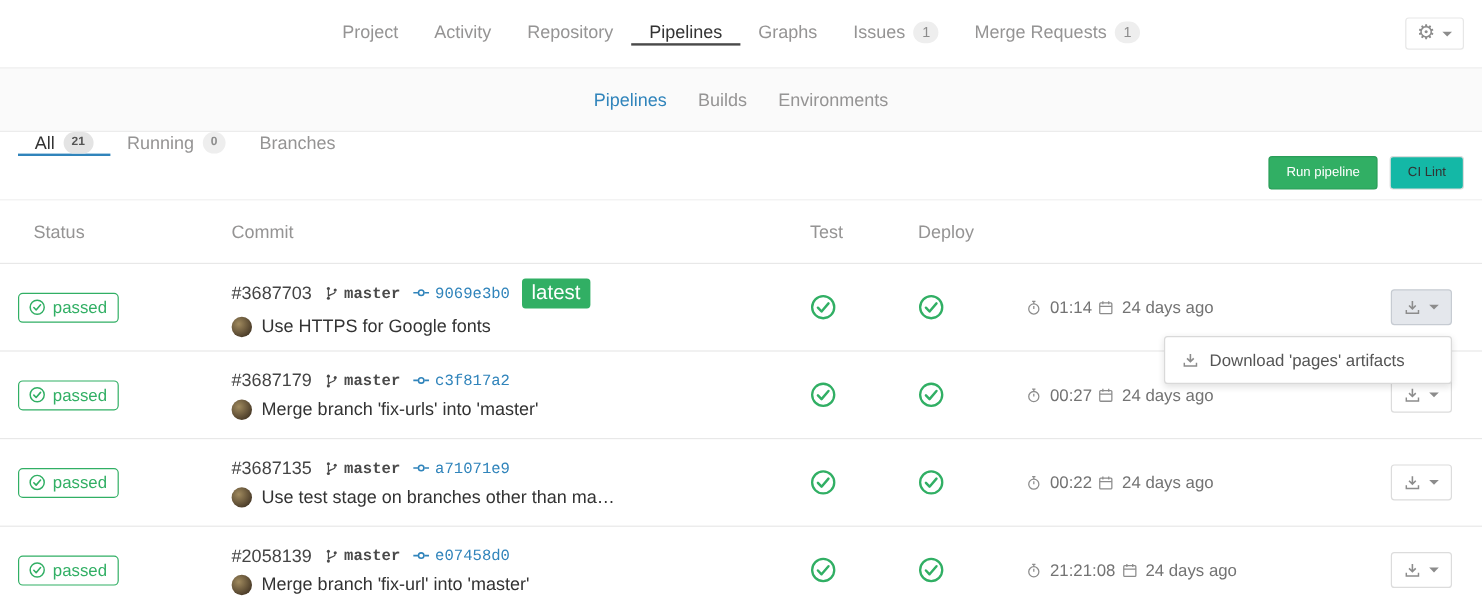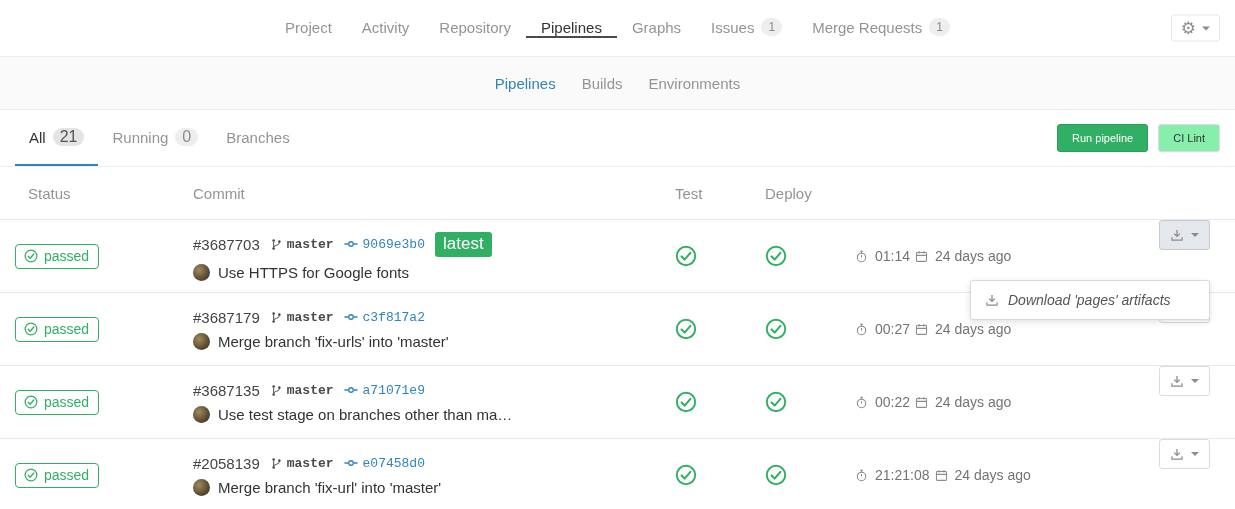--- a/index.html
+++ b/index.html
@@ -13,30 +13,30 @@
   .nav-badge { background:#eee; color:#8c8c8c; border-radius:9px; padding:1px 7px; font-size:12px; margin-left:7px; line-height:16px; }
   .gear-btn { position:absolute; right:15px; top:50%; transform:translateY(-50%); display:flex; align-items:center; gap:6px; padding:4px 9px; border:1px solid #e7e7e7; border-radius:3px; color:#8c8c8c; background:#fff; cursor:pointer; }
   .gear-glyph { font-family:"DejaVu Sans", sans-serif; font-size:17px; line-height:1; color:#8c8c8c; }
 
   
   .subnav { height:54px; background:#fafafa; border-top:1px solid #ececec; border-bottom:1px solid #ececec; display:flex; justify-content:center; align-items:center; }
   .subnav-item { padding:0 13px; font-size:15px; color:#959494; height:100%; display:flex; align-items:center; cursor:pointer; }
   .subnav-item.active { color:#3084bb; }
 
   
-  .toolbar { display:flex; align-items:stretch; padding:0 15px; height:57px; border-bottom:1px solid #f0f0f0; }
+  .toolbar { display:flex; align-items:stretch; padding:0 15px; height:57px; border-bottom:1px solid #f0f0f0;flex-direction:column; }
   .tabs { display:flex; }
   .tab { display:flex; align-items:center; padding:0 14px; color:#959494; font-size:15px; border-bottom:2px solid transparent; cursor:pointer; }
   .tab.active { color:#333; border-bottom-color:#3084bb; }
-  .tab-badge { background:#eee; border-radius:9px; padding:1px 7px; font-size:16px; color:#8c8c8c; margin-left:7px; line-height:16px; }
+  .tab-badge { background:#eee; border-radius:9px; padding:1px 7px; font-size:10px; color:#8c8c8c; margin-left:7px; line-height:16px;font-weight:bold; }
   .tab.active .tab-badge { background:#e4e4e4; color:#555; }
   .toolbar-actions { margin-left:auto; display:flex; gap:10px; align-items:center; }
   .btn { font-size:11px; border-radius:3px; padding:7px 14px; cursor:pointer; font-family:"Liberation Sans", sans-serif; }
   .btn-green { background:#31af64; color:#fff; border:1px solid #2b9d59; }
-  .btn-default { background:#86efac; color:#333; border:1px solid #dcdcdc; }
+  .btn-default { background:#14b8a6; color:#333; border:1px solid #dcdcdc; }
 
   
   .grid-cols { display:grid; grid-template-columns:165px 1fr 90px 88px 300px 95px; padding:0 15px; }
   .thead { height:53px; align-items:center; color:#959494; font-size:15px; border-bottom:1px solid #e8e8e8; }
   .thead .h-status, .thead .h-commit { padding-left:13px; }
   .thead .h-test, .thead .h-deploy { padding-left:28px; }
   .row { height:73px; border-bottom:1px solid #e8e8e8; align-items:center; }
 
   .status-badge { display:inline-flex; align-items:center; gap:6px; color:#31af64; border:1px solid #31af64; border-radius:4px; padding:3px 9px 4px 8px; font-size:14px; cursor:pointer; background:#fff; }
 
@@ -51,21 +51,21 @@
   .avatar { width:17px; height:17px; border-radius:50%; flex:0 0 17px; background:radial-gradient(circle at 35% 35%, #a08a5e, #4a3b28 75%); cursor:pointer; }
 
   .icon-cell { padding-left:28px; }
   .check-lg { width:22px; height:22px; color:#31af64; display:block; cursor:pointer; }
   .i { display:block; }
 
   .time-cell { display:flex; flex-direction:row; gap:5px; color:#737373; font-size:14px; padding-left:30px; }
   .time-line { display:flex; align-items:center; gap:7px; }
   .time-line svg { width:13px; height:13px; color:#8c8c8c; }
 
-  .actions-cell { align-self:stretch; display:flex; align-items:flex-start; justify-content:flex-end; padding-right:10px; position:relative;font-style:italic; }
+  .actions-cell { align-self:stretch; display:flex; align-items:center; justify-content:flex-end; padding-right:10px; position:relative; }
   .dl-btn { display:inline-flex; align-items:center; gap:7px; padding:7px 10px; background:#fff; border:1px solid #dcdcdc; border-radius:3px; color:#8c8c8c; cursor:pointer; }
   .dl-btn svg { width:14px; height:14px; }
   .dl-btn.open { background:#e4e7ec; border-color:#c6cbd2; }
   .caret { width:0; height:0; border-left:4px solid transparent; border-right:4px solid transparent; border-top:4px solid #8c8c8c; }
 
   .dropdown-menu { position:absolute; top:60px; right:10px; width:240px; background:#fff; border:1px solid #d9d9d9; border-radius:3px; box-shadow:0 2px 6px rgba(0,0,0,.12); z-index:20; }
   .dropdown-item { display:flex; align-items:center; gap:9px; padding:11px 14px; font-size:14px; color:#555; cursor:pointer; }
   .dropdown-item svg { width:14px; height:14px; color:#8c8c8c; flex:0 0 14px; }
 
   .defs { position:absolute; width:0; height:0; overflow:hidden; }

